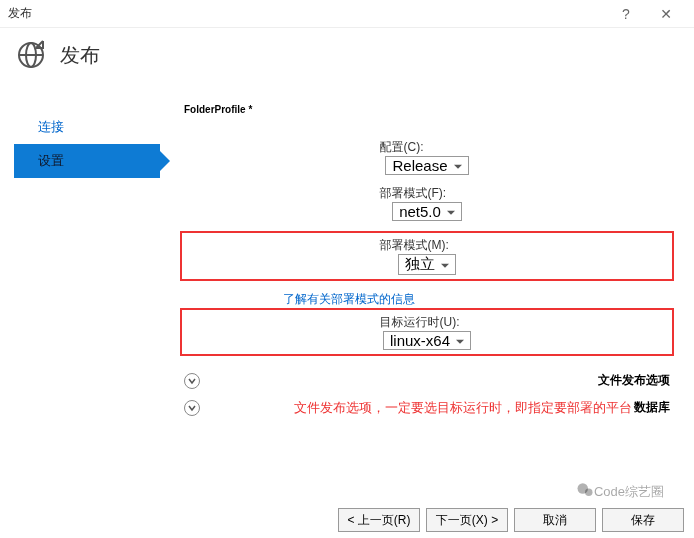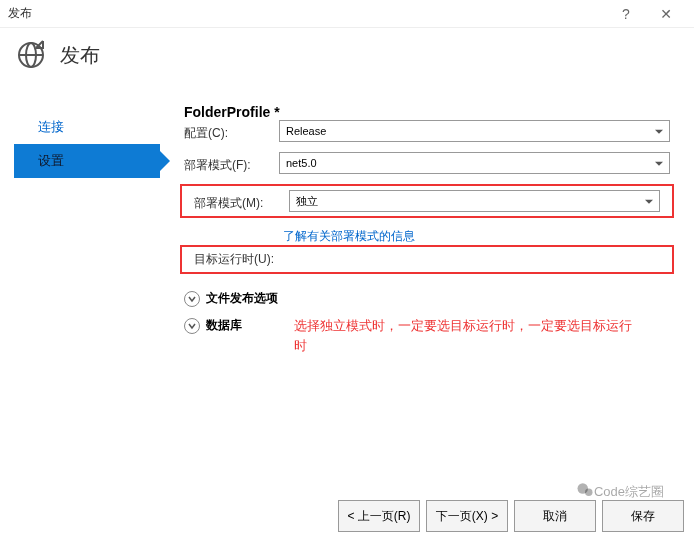--- a/index.html
+++ b/index.html
@@ -65,44 +65,45 @@
       top: 50%;
       transform: translateY(-50%);
       border-top: 10px solid transparent;
       border-bottom: 10px solid transparent;
       border-left: 10px solid #0e7bd4;
     }
     .main {
       flex: 1;
       padding: 16px 24px 0 24px;
     }
-    .profile-title { font-weight: bold; font-size: 14px; }
+    .profile-title { font-weight: bold; font-size: 10px; margin-bottom: 24px; }
     .form-row {
       display: flex;
-      align-items: flex-end;
+      align-items: center;
       margin-bottom: 10px;
       position: relative;
+      flex-direction: column;
     }
     .form-row.highlighted {
       border: 2px solid #e33;
       padding: 4px 12px;
       margin-left: -4px;
       margin-right: -4px;
     }
     .form-label {
       width: 95px;
       flex-shrink: 0;
       color: #333;
     }
     .form-select {
       flex: 1;
       height: 22px;
       border: 1px solid #999;
       background: #fff;
-      font-size: 11px;
+      font-size: 15px;
       padding: 0 20px 0 6px;
       position: relative;
       display: flex;
       align-items: center;
       cursor: pointer;
     }
     .form-select::after {
       content: "";
       position: absolute;
       right: 6px;
@@ -114,20 +115,21 @@
     }
     .link-row {
       margin-left: 99px;
     }
     .link { color: #0066cc; text-decoration: none; font-size: 12px; cursor: pointer; }
     .expander-row {
       display: flex;
       align-items: center;
       gap: 6px;
       margin-bottom: 10px;
+      justify-content: space-between;
     }
     .expander-icon {
       width: 16px;
       height: 16px;
       border: 1px solid #888;
       border-radius: 50%;
       display: flex;
       align-items: center;
       justify-content: center;
       font-size: 10px;
@@ -146,21 +148,21 @@
     }
     .footer {
       position: absolute;
       bottom: 6px;
       right: 10px;
       display: flex;
       gap: 6px;
     }
     .footer-btn {
       min-width: 82px;
-      height: 32px;
+      height: 24px;
       border: 1px solid #999;
       background: #f4f4f4;
       font-size: 12px;
       cursor: pointer;
       display: flex;
       align-items: center;
       justify-content: center;
     }
     .footer-btn:disabled { color: #000000; cursor: default; }
     .watermark {
@@ -228,20 +230,23 @@
         <span>独立</span>
       </div>
     </div>
 
     <div class="link-row">
       <a class="link">了解有关部署模式的信息</a>
     </div>
 
     <div class="form-row highlighted">
       <span class="form-label">目标运行时(U):</span>
+      <div class="form-select">
+        <span>linux-x64</span>
+      </div>
     </div>
 
     <div style="height:6px"></div>
 
     <div class="expander-row">
       <span class="expander-icon">
         <svg width="8" height="8" viewBox="0 0 8 8">
             <path d="M1 2 L4 6 L7 2" fill="none" stroke="#555" stroke-width="1.5"></path>
           </svg>
       </span>
@@ -250,21 +255,21 @@
 
     <div class="expander-row">
       <span class="expander-icon">
         <svg width="8" height="8" viewBox="0 0 8 8">
             <path d="M1 2 L4 6 L7 2" fill="none" stroke="#555" stroke-width="1.5"></path>
           </svg>
       </span>
       <span class="expander-label">数据库</span>
     </div>
 
-    <div class="annotation">选择独立模式时，一定要选目标运行时，一定要选目标运行时</div>
+    <div class="annotation">文件发布选项，一定要选目标运行时，即指定要部署的平台</div>
   </div>
 </div>
 
 <div class="watermark">
   <span>
     <svg width="18" height="18" viewBox="0 0 24 24">
         <circle cx="9" cy="10" r="7" fill="rgba(0,0,0,0.3)"></circle>
         <circle cx="17" cy="15" r="5" fill="rgba(0,0,0,0.3)"></circle>
       </svg>
   </span>

